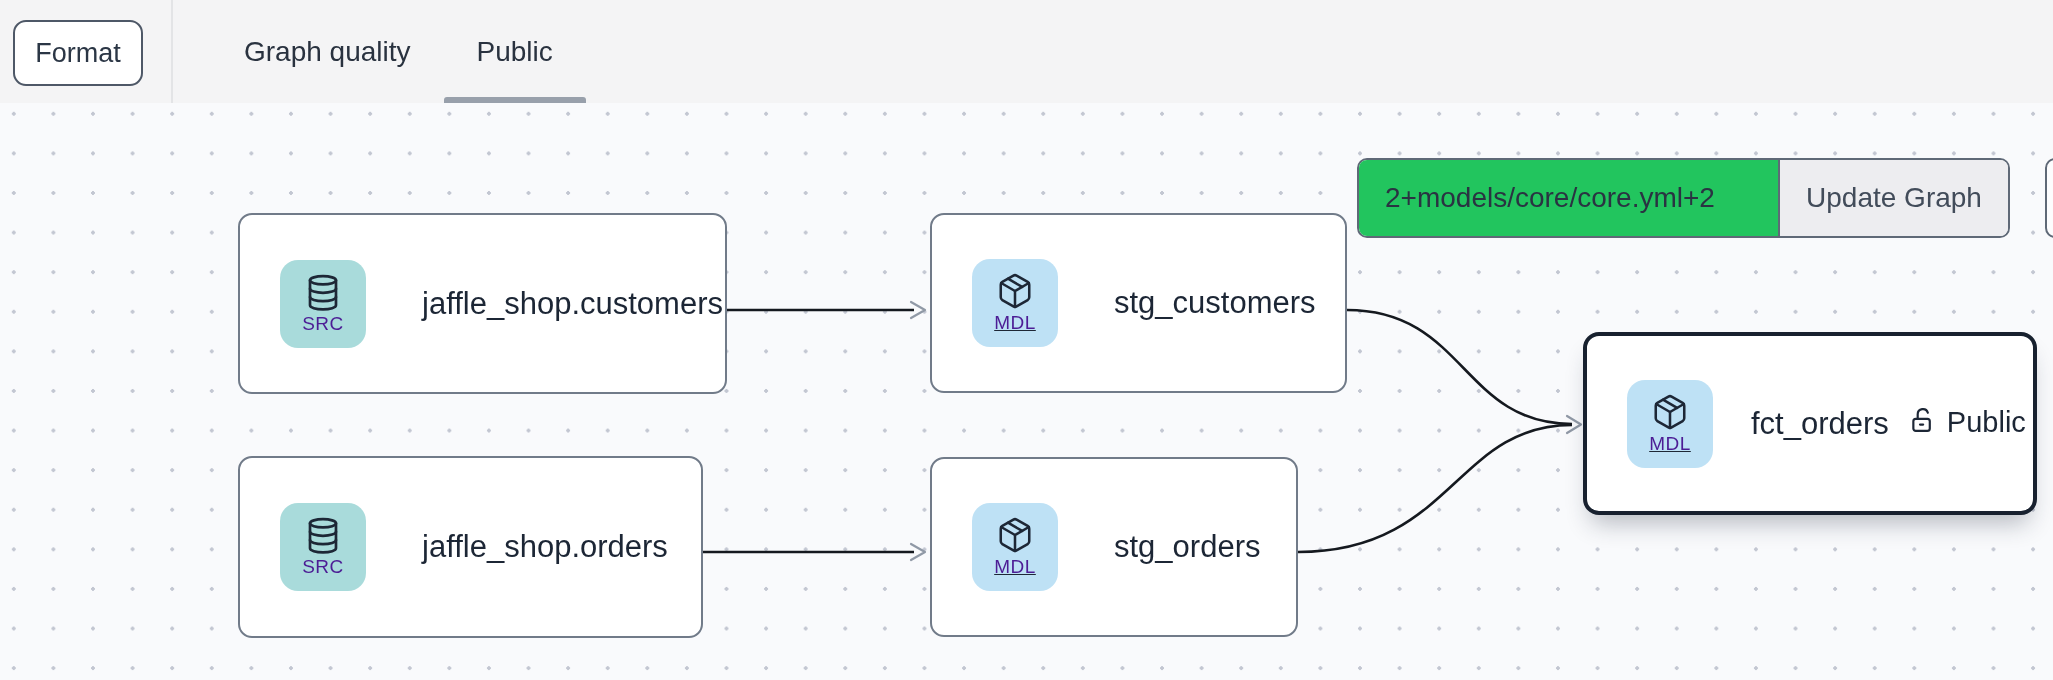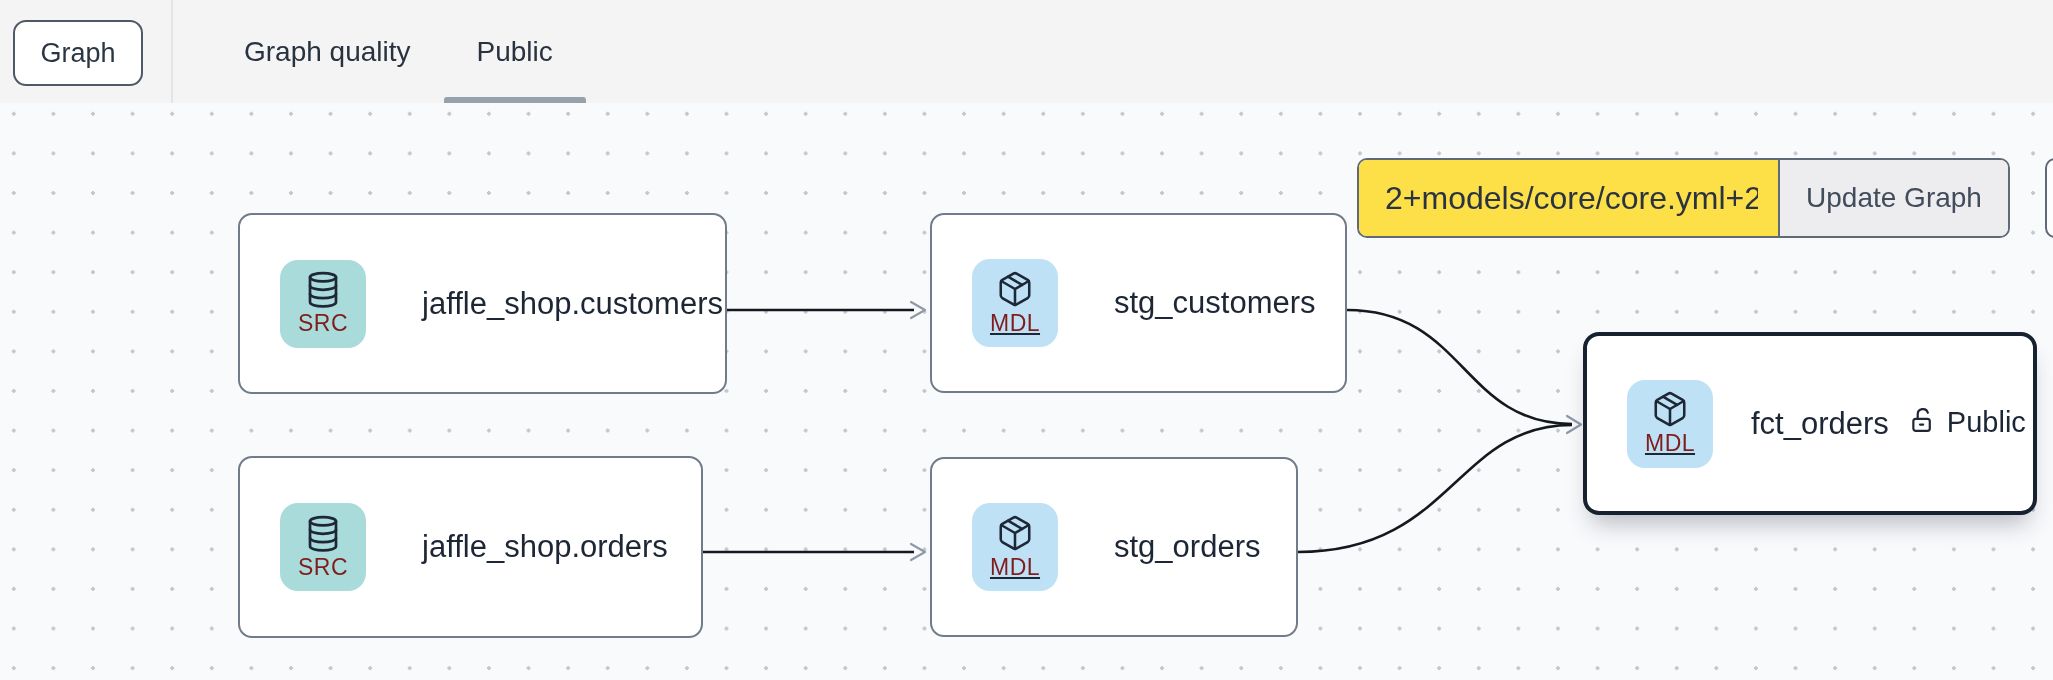--- a/index.html
+++ b/index.html
@@ -45,59 +45,59 @@
     border:4px solid #18212f; border-radius:16px;
     box-shadow:0 16px 24px -8px rgba(25,35,55,0.30);
   }
   .badge {
     width:86px; height:88px; border-radius:18px; flex:0 0 auto;
     display:flex; flex-direction:column; align-items:center; justify-content:center;
   }
   .badge.src { background:#a9dbdb; }
   .badge.mdl { background:#bee1f5;text-decoration:underline; }
   .badge svg { width:38px; height:38px; display:block; }
-  .badge-type { font-size:23px; color:#7f1d1d; margin-top:2px; letter-spacing:0.5px; }
+  .badge-type { font-size:19px; color:#4c1d95; margin-top:2px; letter-spacing:0.5px; }
   .node-label { font-size:31px; color:#1c2635; margin-left:56px; white-space:nowrap; }
   .node-text { margin-left:38px; display:flex; flex-direction:row; gap:21px; }
   .node-title { font-size:31px; color:#1c2635; white-space:nowrap; }
   .node-access { display:flex; align-items:flex-start; gap:10px; font-size:29px; color:#1c2635; }
   .node-access svg { width:27px; height:29px; display:block; }
 
   
   .n-src-customers { left:238px; top:110px; width:489px; height:181px; }
   .n-stg-customers { left:930px; top:110px; width:417px; height:180px; }
   .n-src-orders    { left:238px; top:353px; width:465px; height:182px; }
   .n-stg-orders    { left:930px; top:354px; width:368px; height:180px; }
   .n-fct-orders    { left:1583px; top:229px; width:454px; height:183px; }
 
   
   .selector {
     position:absolute; left:1357px; top:55px; height:80px; display:flex;
     border:2px solid #5f6977; border-radius:10px; overflow:hidden; background:#ffffff;
   }
   .selector-input {
-    width:419px; height:100%; border:none; outline:none; background:#fde047;
-    font-family:"Liberation Sans", sans-serif; font-size:32px; color:#2a3342; padding:0 20px 0 26px;
+    width:419px; height:100%; border:none; outline:none; background:#22c55e;
+    font-family:"Liberation Sans", sans-serif; font-size:28px; color:#2a3342; padding:0 20px 0 26px;
   }
   .selector-btn {
     width:230px; height:100%; border:none; border-left:2px solid #5f6977; background:#ededf0;
     font-family:"Liberation Sans", sans-serif; font-size:28px; color:#424c5a; cursor:pointer;
   }
   .partial-control {
     position:absolute; left:2045px; top:55px; width:44px; height:80px;
     border:2px solid #5f6977; border-radius:10px; background:#fdfdfe;
   }
 </style>
 </head>
 <body>
 
 <div class="screen">
 
   <header class="topbar">
-    <button class="format-btn">Graph</button>
+    <button class="format-btn">Format</button>
     <div class="topbar-divider"></div>
     <nav class="tabs">
       <div class="tab">Graph quality</div>
       <div class="tab active">Public</div>
     </nav>
   </header>
 
   <div class="canvas">
 
     <svg class="edges" viewBox="0 0 2053 577" xmlns="http://www.w3.org/2000/svg">

